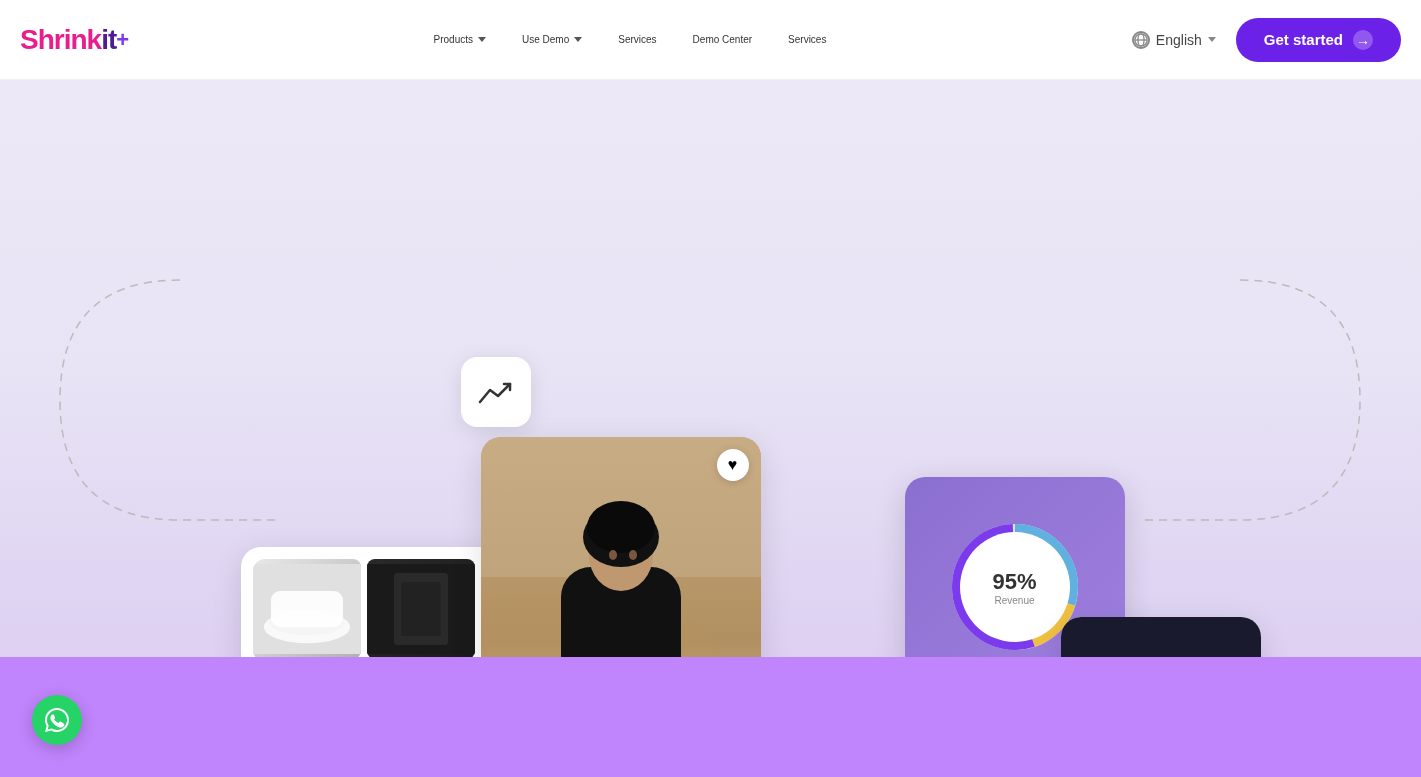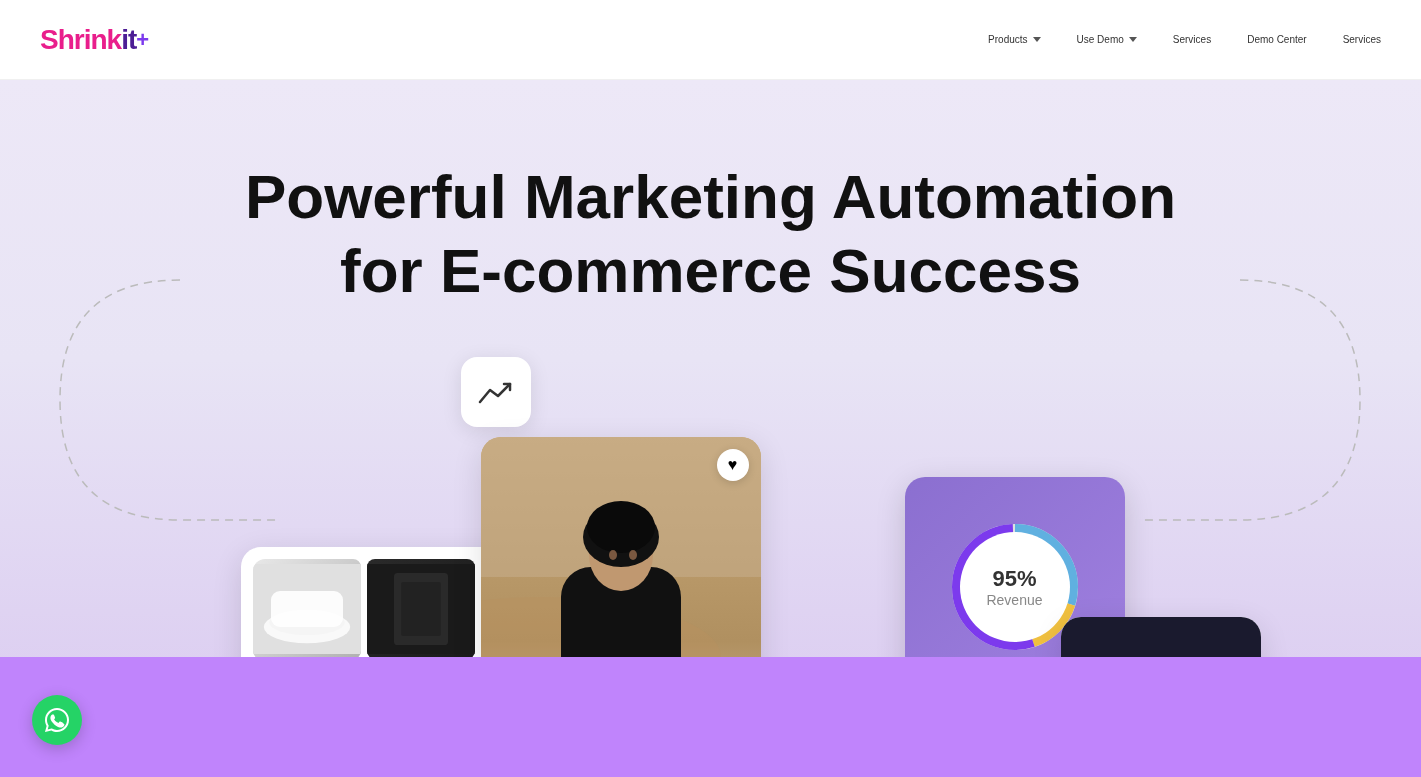--- a/index.html
+++ b/index.html
@@ -3,21 +3,21 @@
   <meta charset="utf-8">
   <style>
     * { margin: 0; padding: 0; box-sizing: border-box; }
     body { font-family: 'Segoe UI', Arial, sans-serif; width: 1421px; min-height: 777px; overflow-x: hidden; }
 
     
     .navbar {
       display: flex;
       align-items: center;
       justify-content: space-between;
-      padding: 0 40px;
+      padding: 0 20px;
       height: 80px;
       background: #fff;
       border-bottom: 1px solid #f0f0f0;
       position: relative;
       z-index: 10;
     }
     .navbar-logo {
       display: flex;
       align-items: center;
       font-size: 28px;
@@ -271,21 +271,21 @@
       align-items: center;
       justify-content: center;
     }
     .donut-svg { width: 140px; height: 140px; transform: rotate(-90deg); }
     .donut-percent {
       font-size: 22px;
       font-weight: 700;
       color: #333;
     }
     .donut-label {
-      font-size: 14px;
+      font-size: 10px;
       color: #888;
     }
     .donut-bg {
       width: 110px; height: 110px;
       background: #fff;
       border-radius: 50%;
       position: absolute;
       display: flex;
       align-items: center;
       justify-content: center;
@@ -381,37 +381,48 @@
       <span>Services</span>
     </div>
     <div class="nav-item">
       <span>Demo Center</span>
     </div>
     <div class="nav-item">
       <span>Services</span>
     </div>
   </div>
 
+  <div class="navbar-right">
+    <div class="lang-selector">
+      <div class="globe-icon">
+        <svg width="16" height="16" viewBox="0 0 16 16" fill="none">
+          <circle cx="8" cy="8" r="7" stroke="#888" stroke-width="1.5"></circle>
+          <ellipse cx="8" cy="8" rx="3.5" ry="7" stroke="#888" stroke-width="1.5"></ellipse>
+          <line x1="1" y1="8" x2="15" y2="8" stroke="#888" stroke-width="1.5"></line>
+        </svg>
+      </div>
+      <span>English</span>
+      <span class="nav-chevron" style="border-top-color:#888;"></span>
+    </div>
+    <button class="get-started-btn">
+      <span>Get started</span>
+      <span class="arrow-right">→</span>
+    </button>
+  </div>
 </nav>
 
 <section class="hero">
 
   <svg class="dashed-path" viewBox="0 0 1421 697" preserveAspectRatio="none">
 
     <path d="M 180 200 Q 60 200 60 320 Q 60 440 180 440 L 280 440" fill="none" stroke="#bbb" stroke-width="1.5" stroke-dasharray="8,6"></path>
 
     <path d="M 1240 200 Q 1360 200 1360 320 Q 1360 440 1240 440 L 1140 440" fill="none" stroke="#bbb" stroke-width="1.5" stroke-dasharray="8,6"></path>
   </svg>
 
-  <div class="hero-title">
-    <h1>
-      <span>Powerful Marketing Automation</span><br>
-      <span>for E-commerce Success</span>
-    </h1>
-  </div>
 
   <div class="purple-strip"></div>
 
   <div class="hero-cards">
 
     <div class="trending-card">
       <svg width="36" height="28" viewBox="0 0 36 28" fill="none">
         <polyline points="2,24 12,12 20,18 32,6" stroke="#333" stroke-width="2.5" fill="none" stroke-linecap="round" stroke-linejoin="round"></polyline>
         <polyline points="26,6 32,6 32,12" stroke="#333" stroke-width="2.5" fill="none" stroke-linecap="round" stroke-linejoin="round"></polyline>
       </svg>

